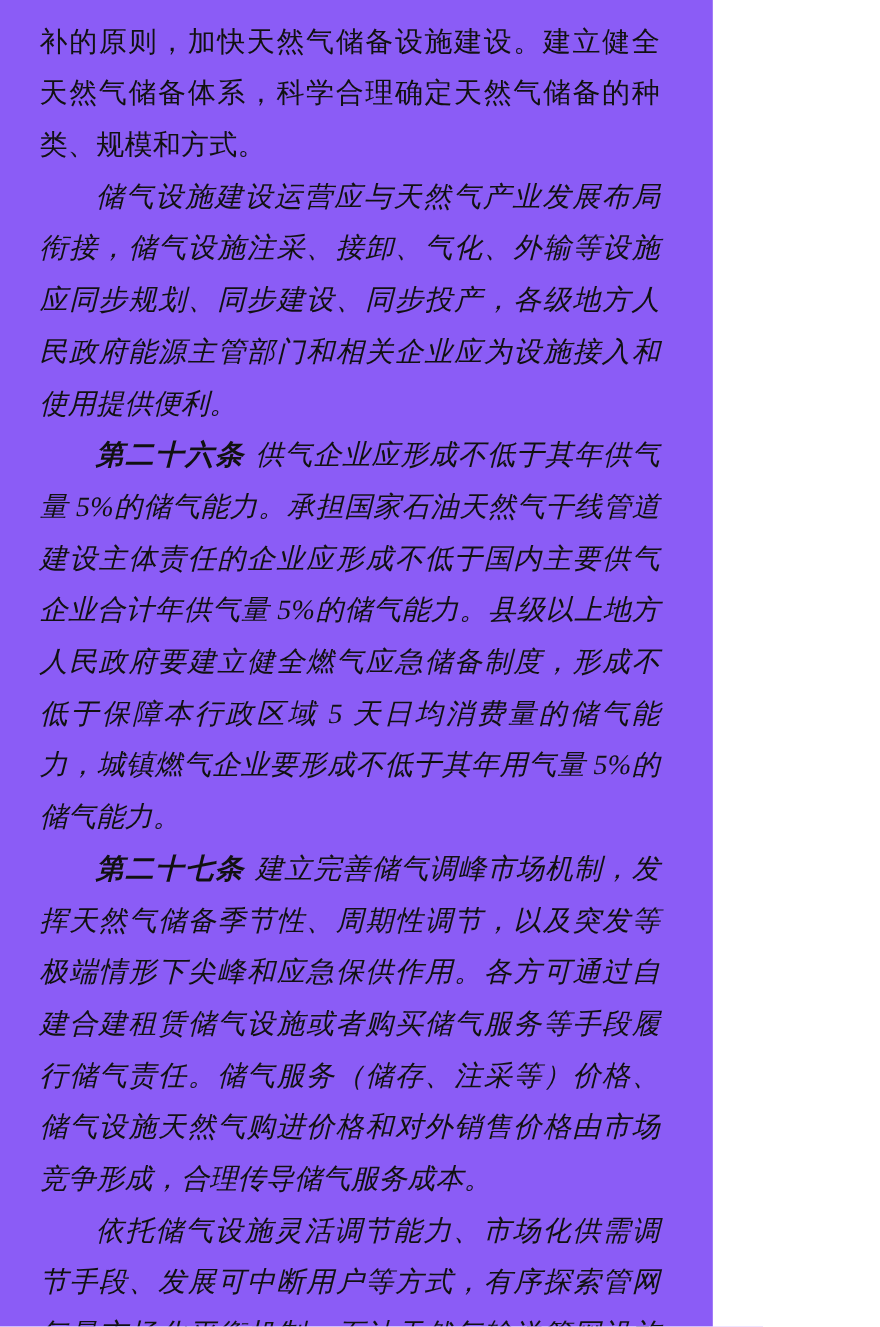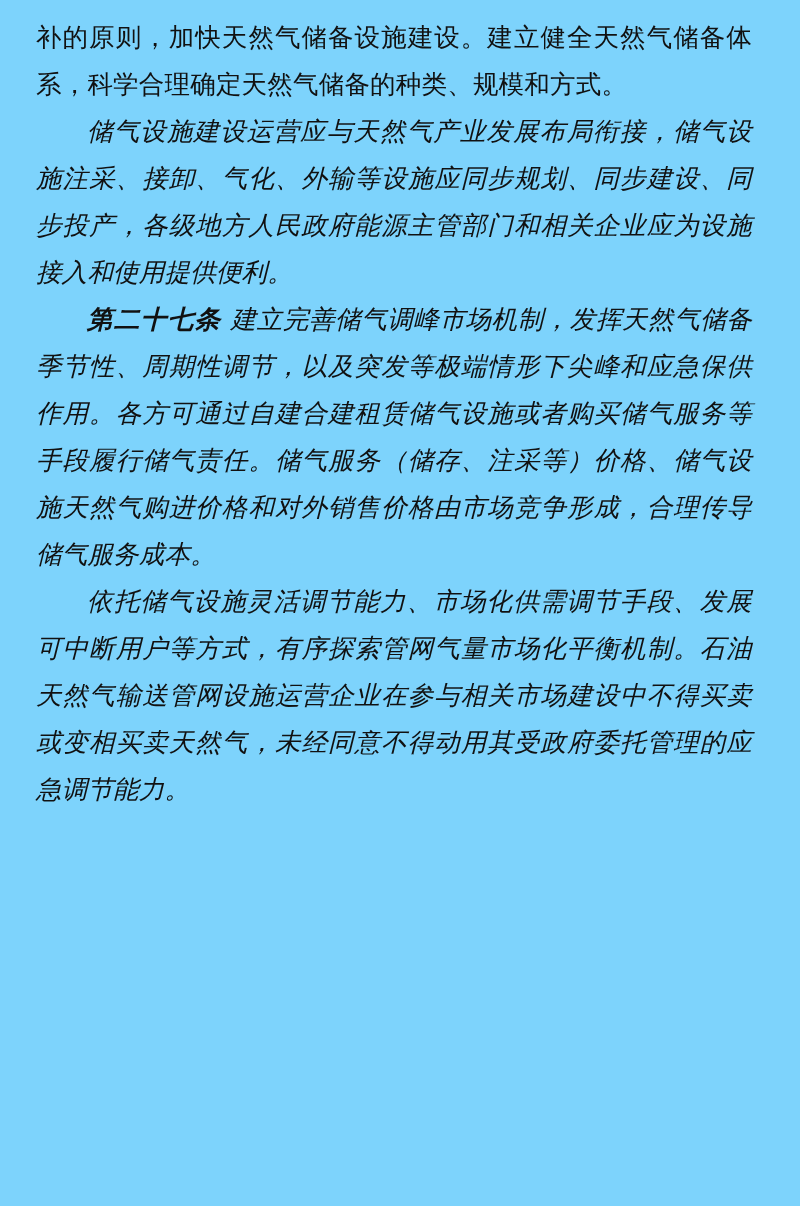--- a/index.html
+++ b/index.html
@@ -8,25 +8,25 @@
     background: #ffffff;
   }
   body {
     width: 800px;
     height: 1206px;
     font-family: "Liberation Serif", "DejaVu Serif", serif;
     color: #111111;
   }
   .page {
     position: relative;
-    width: 800px;
+    width: 648px;
     height: 1206px;
     box-sizing: border-box;
     padding: 14px 48px 10px 36px;
-    background: #7dd3fc;
+    background: #8b5cf6;
     overflow: hidden;
   }
   .doc-body {
     font-size: 25.5px;
     line-height: 47px;
     letter-spacing: 0.2px;
     text-align: justify;
     text-justify: inter-ideograph;
   }
   .para {
@@ -52,19 +52,20 @@
 </head>
 <body>
 
 <div class="page">
   <div class="doc-body">
 
     <p class="para">补的原则，加快天然气储备设施建设。建立健全天然气储备体系，科学合理确定天然气储备的种类、规模和方式。</p>
 
     <p class="para indent">储气设施建设运营应与天然气产业发展布局衔接，储气设施注采、接卸、气化、外输等设施应同步规划、同步建设、同步投产，各级地方人民政府能源主管部门和相关企业应为设施接入和使用提供便利。</p>
 
+    <p class="para indent"><span class="article-label">第二十六条</span><span class="gap-after-label"></span><span>供气企业应形成不低于其年供气量 5%的储气能力。承担国家石油天然气干线管道建设主体责任的企业应形成不低于国内主要供气企业合计年供气量 5%的储气能力。县级以上地方人民政府要建立健全燃气应急储备制度，形成不低于保障本行政区域 5 天日均消费量的储气能力，城镇燃气企业要形成不低于其年用气量 5%的储气能力。</span></p>
 
     <p class="para indent"><span class="article-label">第二十七条</span><span class="gap-after-label"></span><span>建立完善储气调峰市场机制，发挥天然气储备季节性、周期性调节，以及突发等极端情形下尖峰和应急保供作用。各方可通过自建合建租赁储气设施或者购买储气服务等手段履行储气责任。储气服务（储存、注采等）价格、储气设施天然气购进价格和对外销售价格由市场竞争形成，合理传导储气服务成本。</span></p>
 
     <p class="para indent">依托储气设施灵活调节能力、市场化供需调节手段、发展可中断用户等方式，有序探索管网气量市场化平衡机制。石油天然气输送管网设施运营企业在参与相关市场建设中不得买卖或变相买卖天然气，未经同意不得动用其受政府委托管理的应急调节能力。</p>
 
   </div>
 </div>
 
 </body></html>

